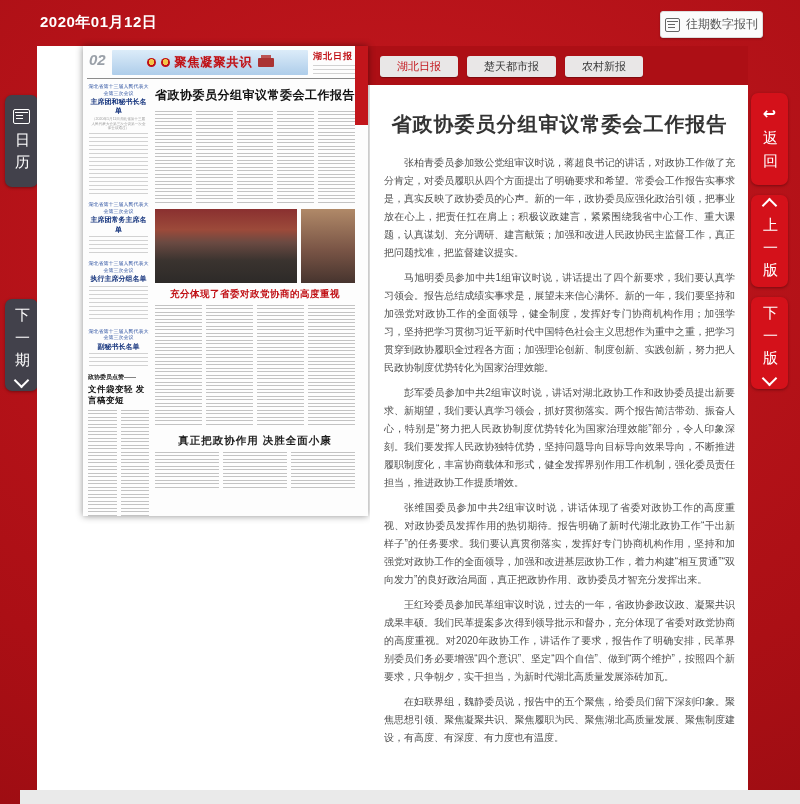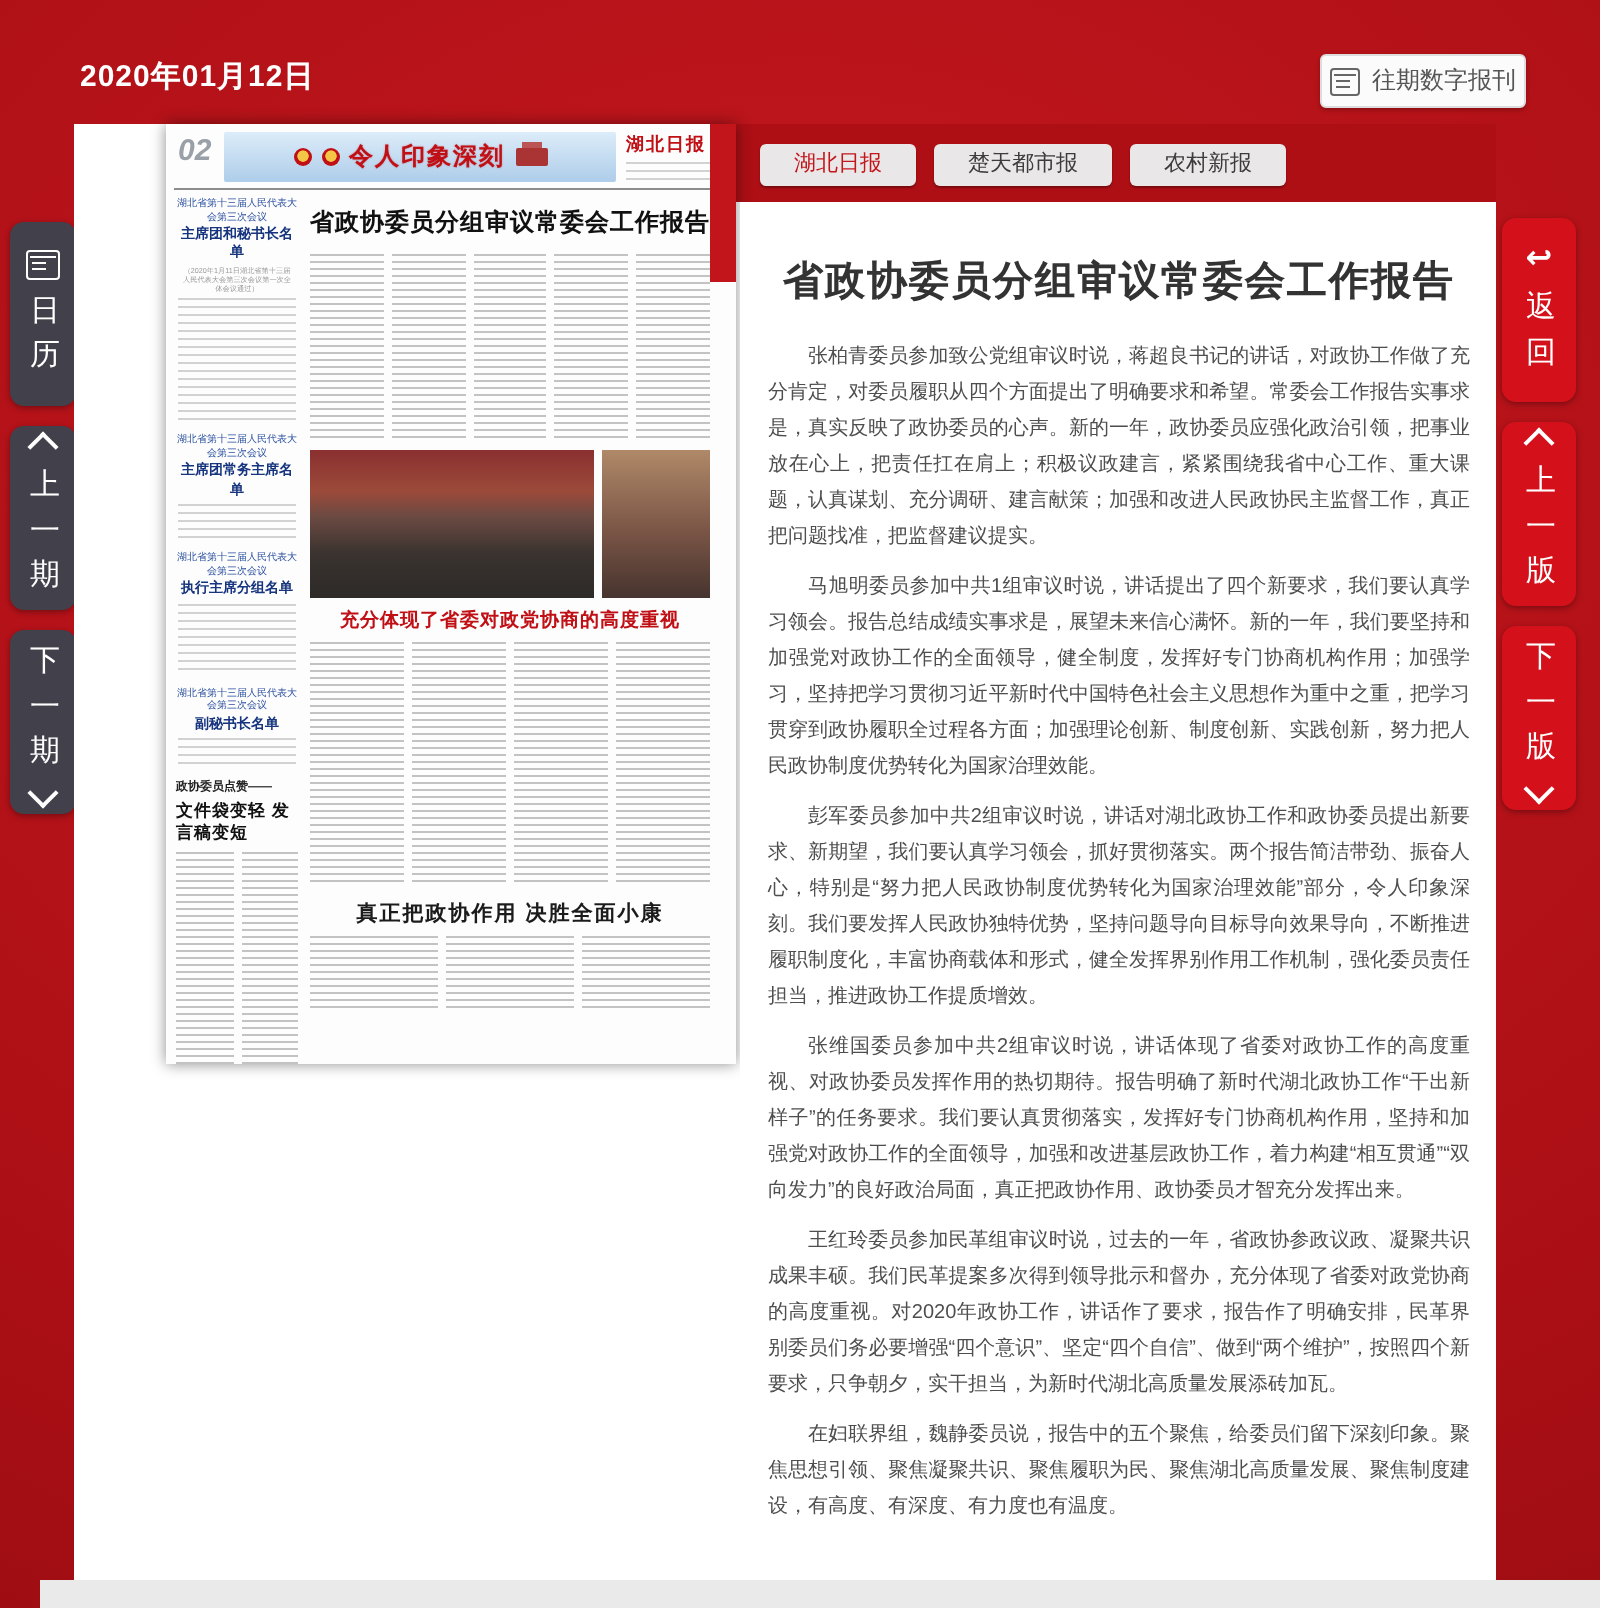--- a/index.html
+++ b/index.html
@@ -2,21 +2,21 @@
 <html><head>
 <meta charset="utf-8">
 <style>
   html,body{margin:0;padding:0;}
   body{
     width:800px;height:804px;overflow:hidden;
     font-family:"Liberation Sans","DejaVu Sans",sans-serif;
     background:radial-gradient(140% 110% at 50% 30%, #c6181f 0%, #ab0f15 55%, #8c0a0f 100%);
     position:relative;
   }
-  .stage{position:absolute;inset:0;margin-top:16px;}
+  .stage{position:absolute;inset:0;}
 
   
   .date{position:absolute;left:40px;top:13px;color:#fff;font-size:15px;font-weight:bold;letter-spacing:.5px;}
   .archive-btn{
     position:absolute;right:37px;top:11px;height:25px;
     background:#fbfbfb;border:1px solid #ddd;border-radius:3px;
     display:flex;align-items:center;gap:6px;padding:0 4px;
     font-size:12px;color:#555;cursor:pointer;box-shadow:0 1px 2px rgba(0,0,0,.25);
   }
   .cal-ic{width:13px;height:12px;border:1.5px solid #666;border-radius:2px;position:relative;display:inline-block;}
@@ -96,24 +96,20 @@
   <div class="date">2020年01月12日</div>
   <div class="archive-btn">
     <span class="cal-ic"></span>
     <span>往期数字报刊</span>
   </div>
 
   <div class="sbtn left-btn" style="top:95px;">
     <span class="cal-ic white"></span>
     <span class="vlabel">日历</span>
   </div>
-  <div class="sbtn left-btn" style="top:197px;">
-    <span class="chev up"></span>
-    <span class="vlabel">上一期</span>
-  </div>
   <div class="sbtn left-btn" style="top:299px;">
     <span class="vlabel">下一期</span>
     <span class="chev down"></span>
   </div>
 
   <div class="sbtn right-btn" style="top:93px;">
     <span class="back-ic">↩</span>
     <span class="vlabel">返回</span>
   </div>
   <div class="sbtn right-btn" style="top:195px;">
@@ -131,21 +127,21 @@
       <div class="tab active">湖北日报</div>
       <div class="tab">楚天都市报</div>
       <div class="tab">农村新报</div>
     </div>
 
     <div class="thumb">
       <div class="pg-num">02</div>
       <div class="banner">
         <span class="emblem"></span>
         <span class="emblem"></span>
-        <span class="banner-txt">令人印象深刻</span>
+        <span class="banner-txt">聚焦凝聚共识</span>
         <span class="bldg"></span>
       </div>
       <div class="masthead">
         <div class="masthead-name">湖北日报</div>
         <div class="mast-sim sim lt"></div>
       </div>
       <div class="thumb-rule"></div>
 
       <div class="l-col">
         <div class="np-kicker">湖北省第十三届人民代表大会第三次会议</div>

